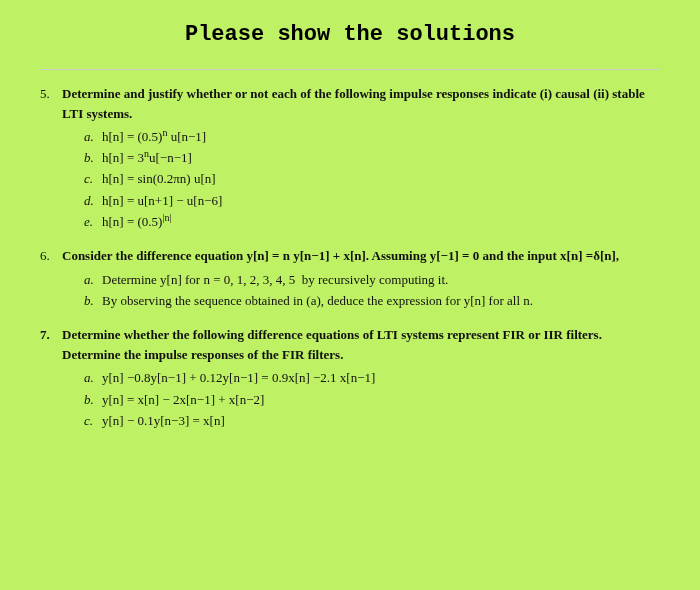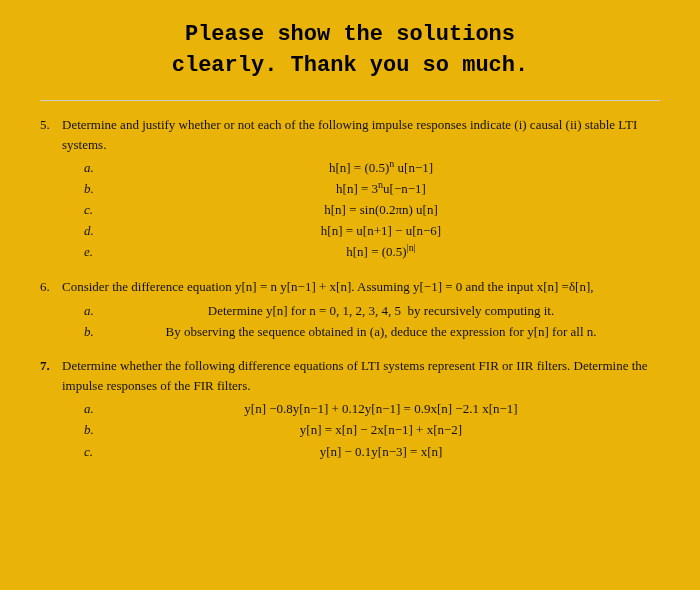--- a/index.html
+++ b/index.html
@@ -14,21 +14,21 @@
       background: #ffffff;
       font-family: 'Times New Roman', Times, serif;
       font-size: 13px;
       color: #111111;
       overflow: hidden;
     }
 
     .page {
       width: 700px;
       min-height: 590px;
-      background: #eab308;
+      background: #bef264;
       padding: 20px 40px 20px 40px;
     }
 
     .header {
       text-align: center;
       margin-bottom: 18px;
       border-bottom: none;
     }
 
     .header-text {
@@ -62,41 +62,41 @@
       margin-bottom: 3px;
     }
 
     .question-number {
       min-width: 22px;
       font-weight: normal;
     }
 
     .question-text {
       flex: 1;
+      font-weight: bold;
     }
 
     .sub-items {
       margin-left: 44px;
       margin-top: 2px;
     }
 
     .sub-item {
       margin-bottom: 1px;
       display: flex;
       align-items: flex-start;
     }
 
     .sub-label {
       min-width: 18px;
       font-style: italic;
     }
 
     .sub-content {
       flex: 1;
-      text-align: center;
     }
 
     .bold-number {
       font-weight: bold;
       min-width: 22px;
     }
 
     sup {
       font-size: 10px;
       vertical-align: super;
@@ -110,21 +110,20 @@
     }
   </style>
 </head>
 <body>
 
 <div class="page">
 
   <div class="header">
     <div class="header-text">
       <span>Please show the solutions</span><br>
-      <span>clearly.  Thank you so much.</span>
     </div>
   </div>
 
   <hr class="divider">
 
   <div class="questions">
 
     <div class="question">
       <div class="question-header">
         <span class="question-number">5.</span>

